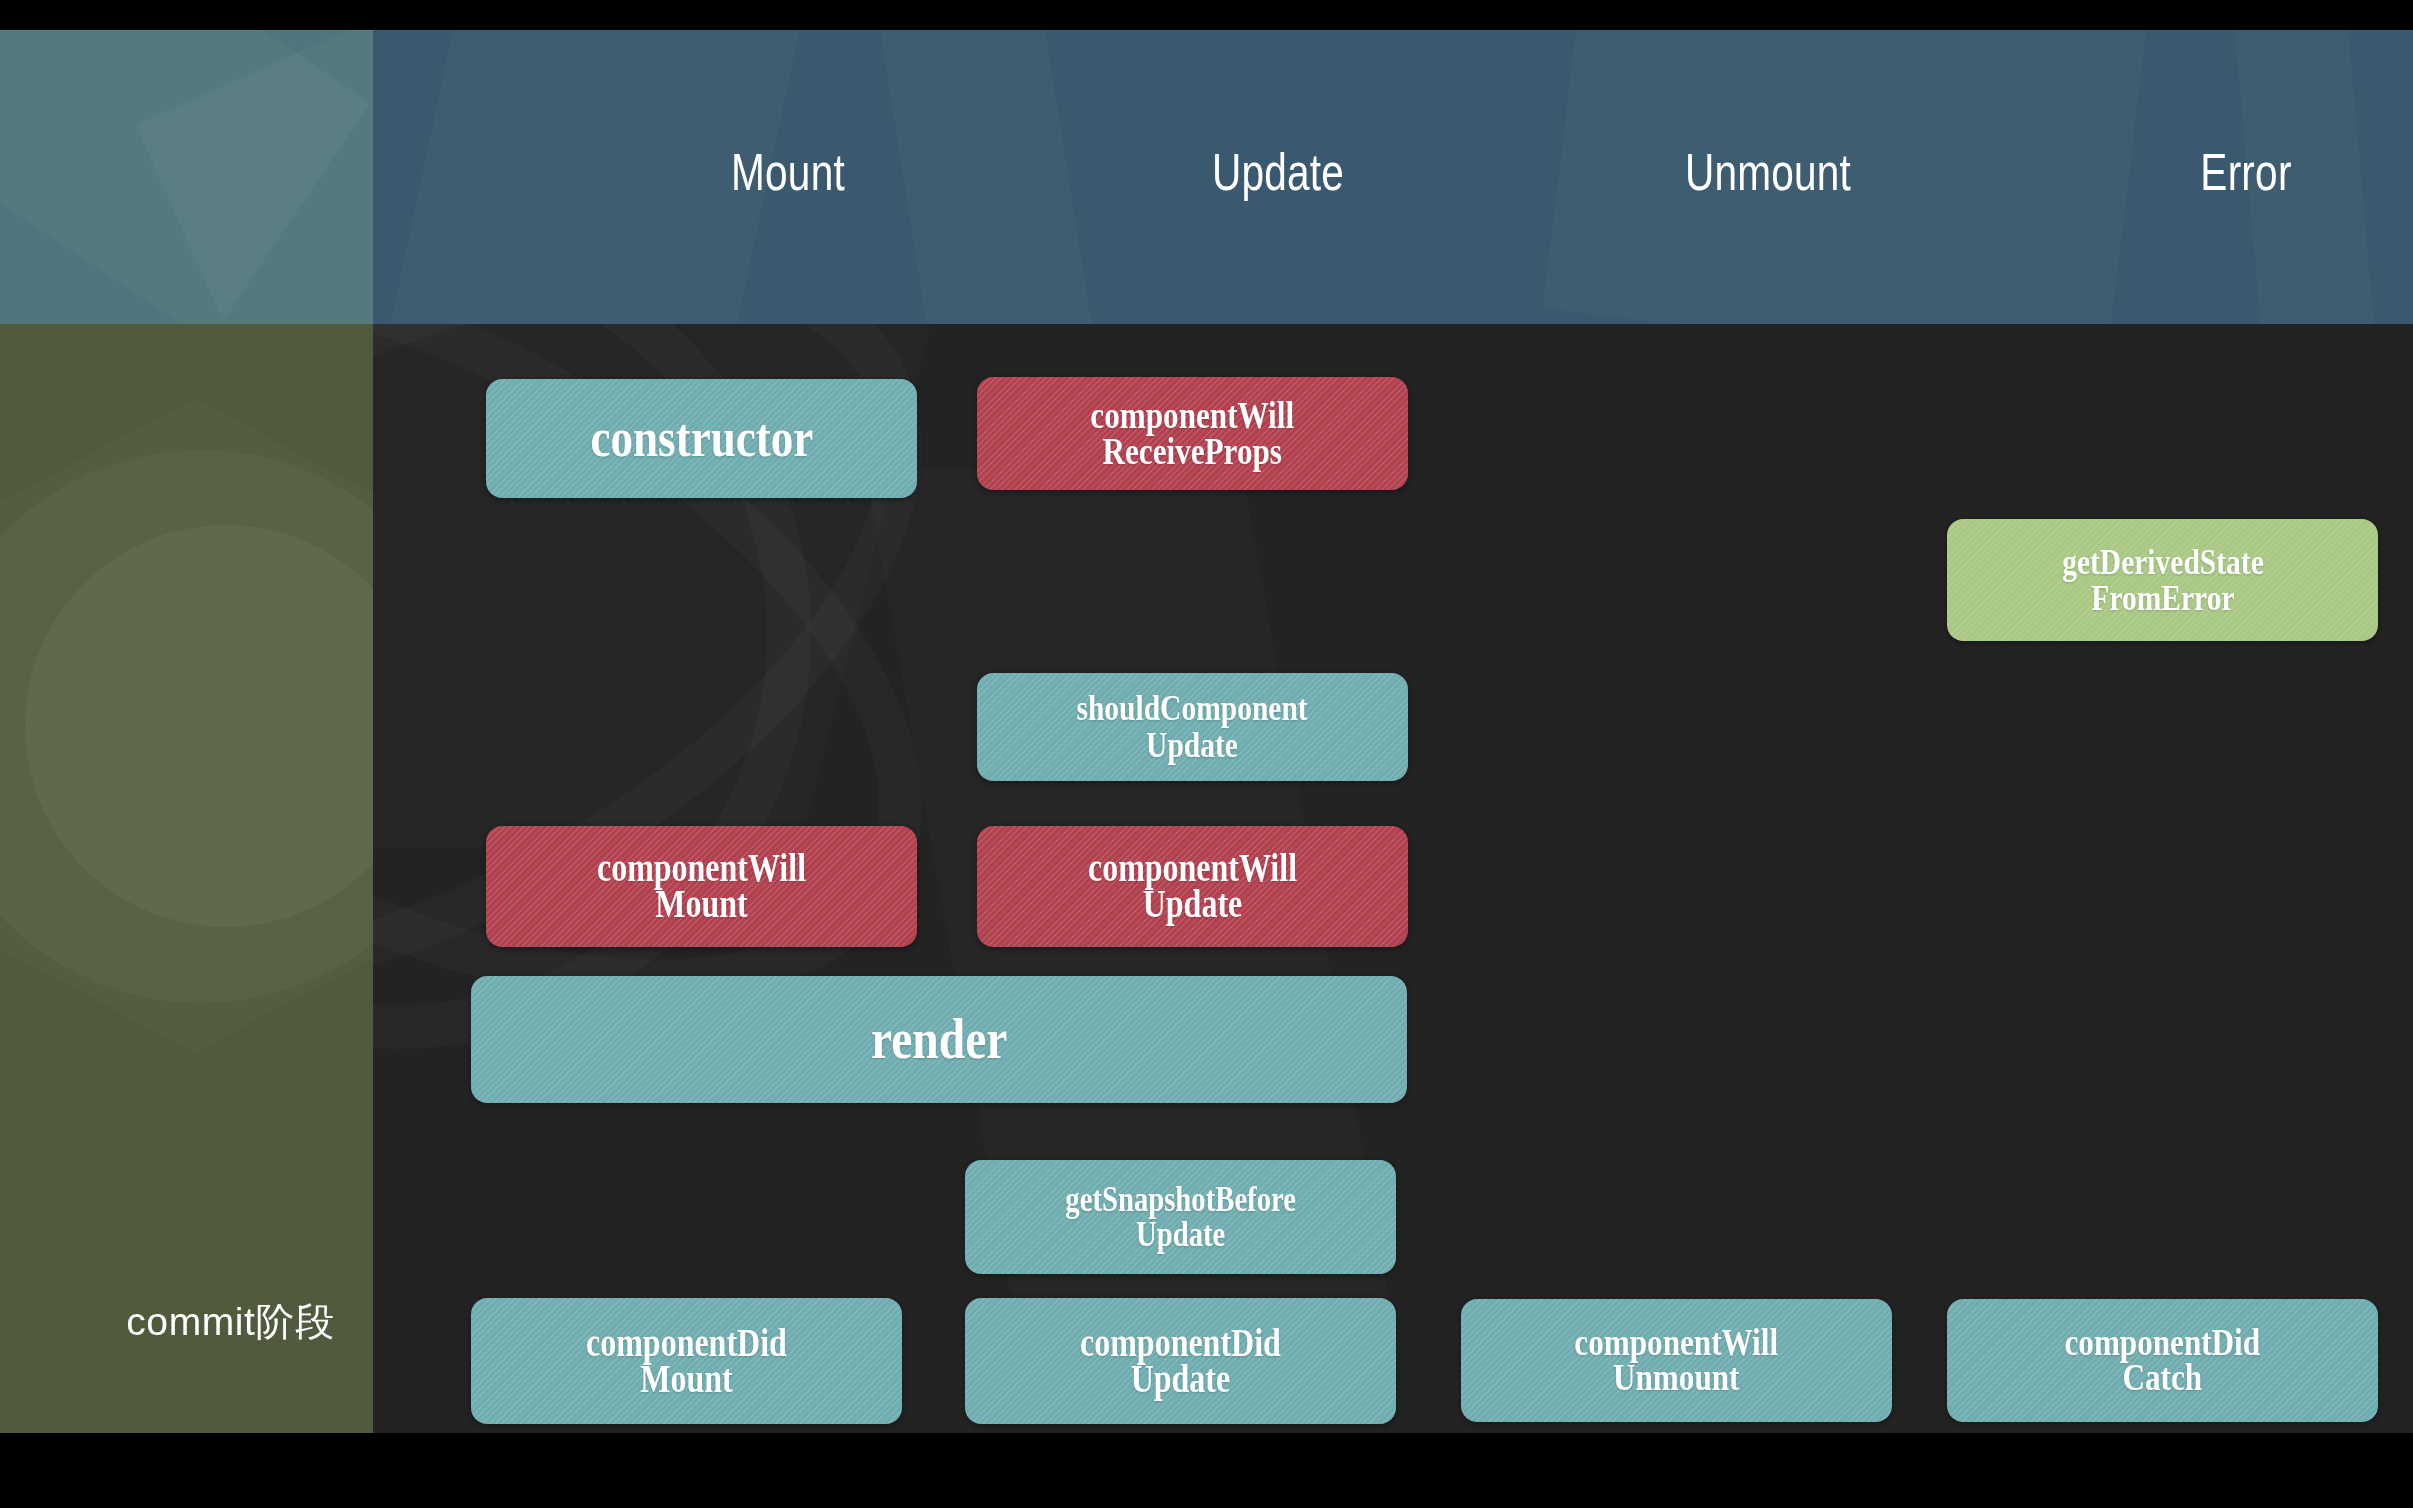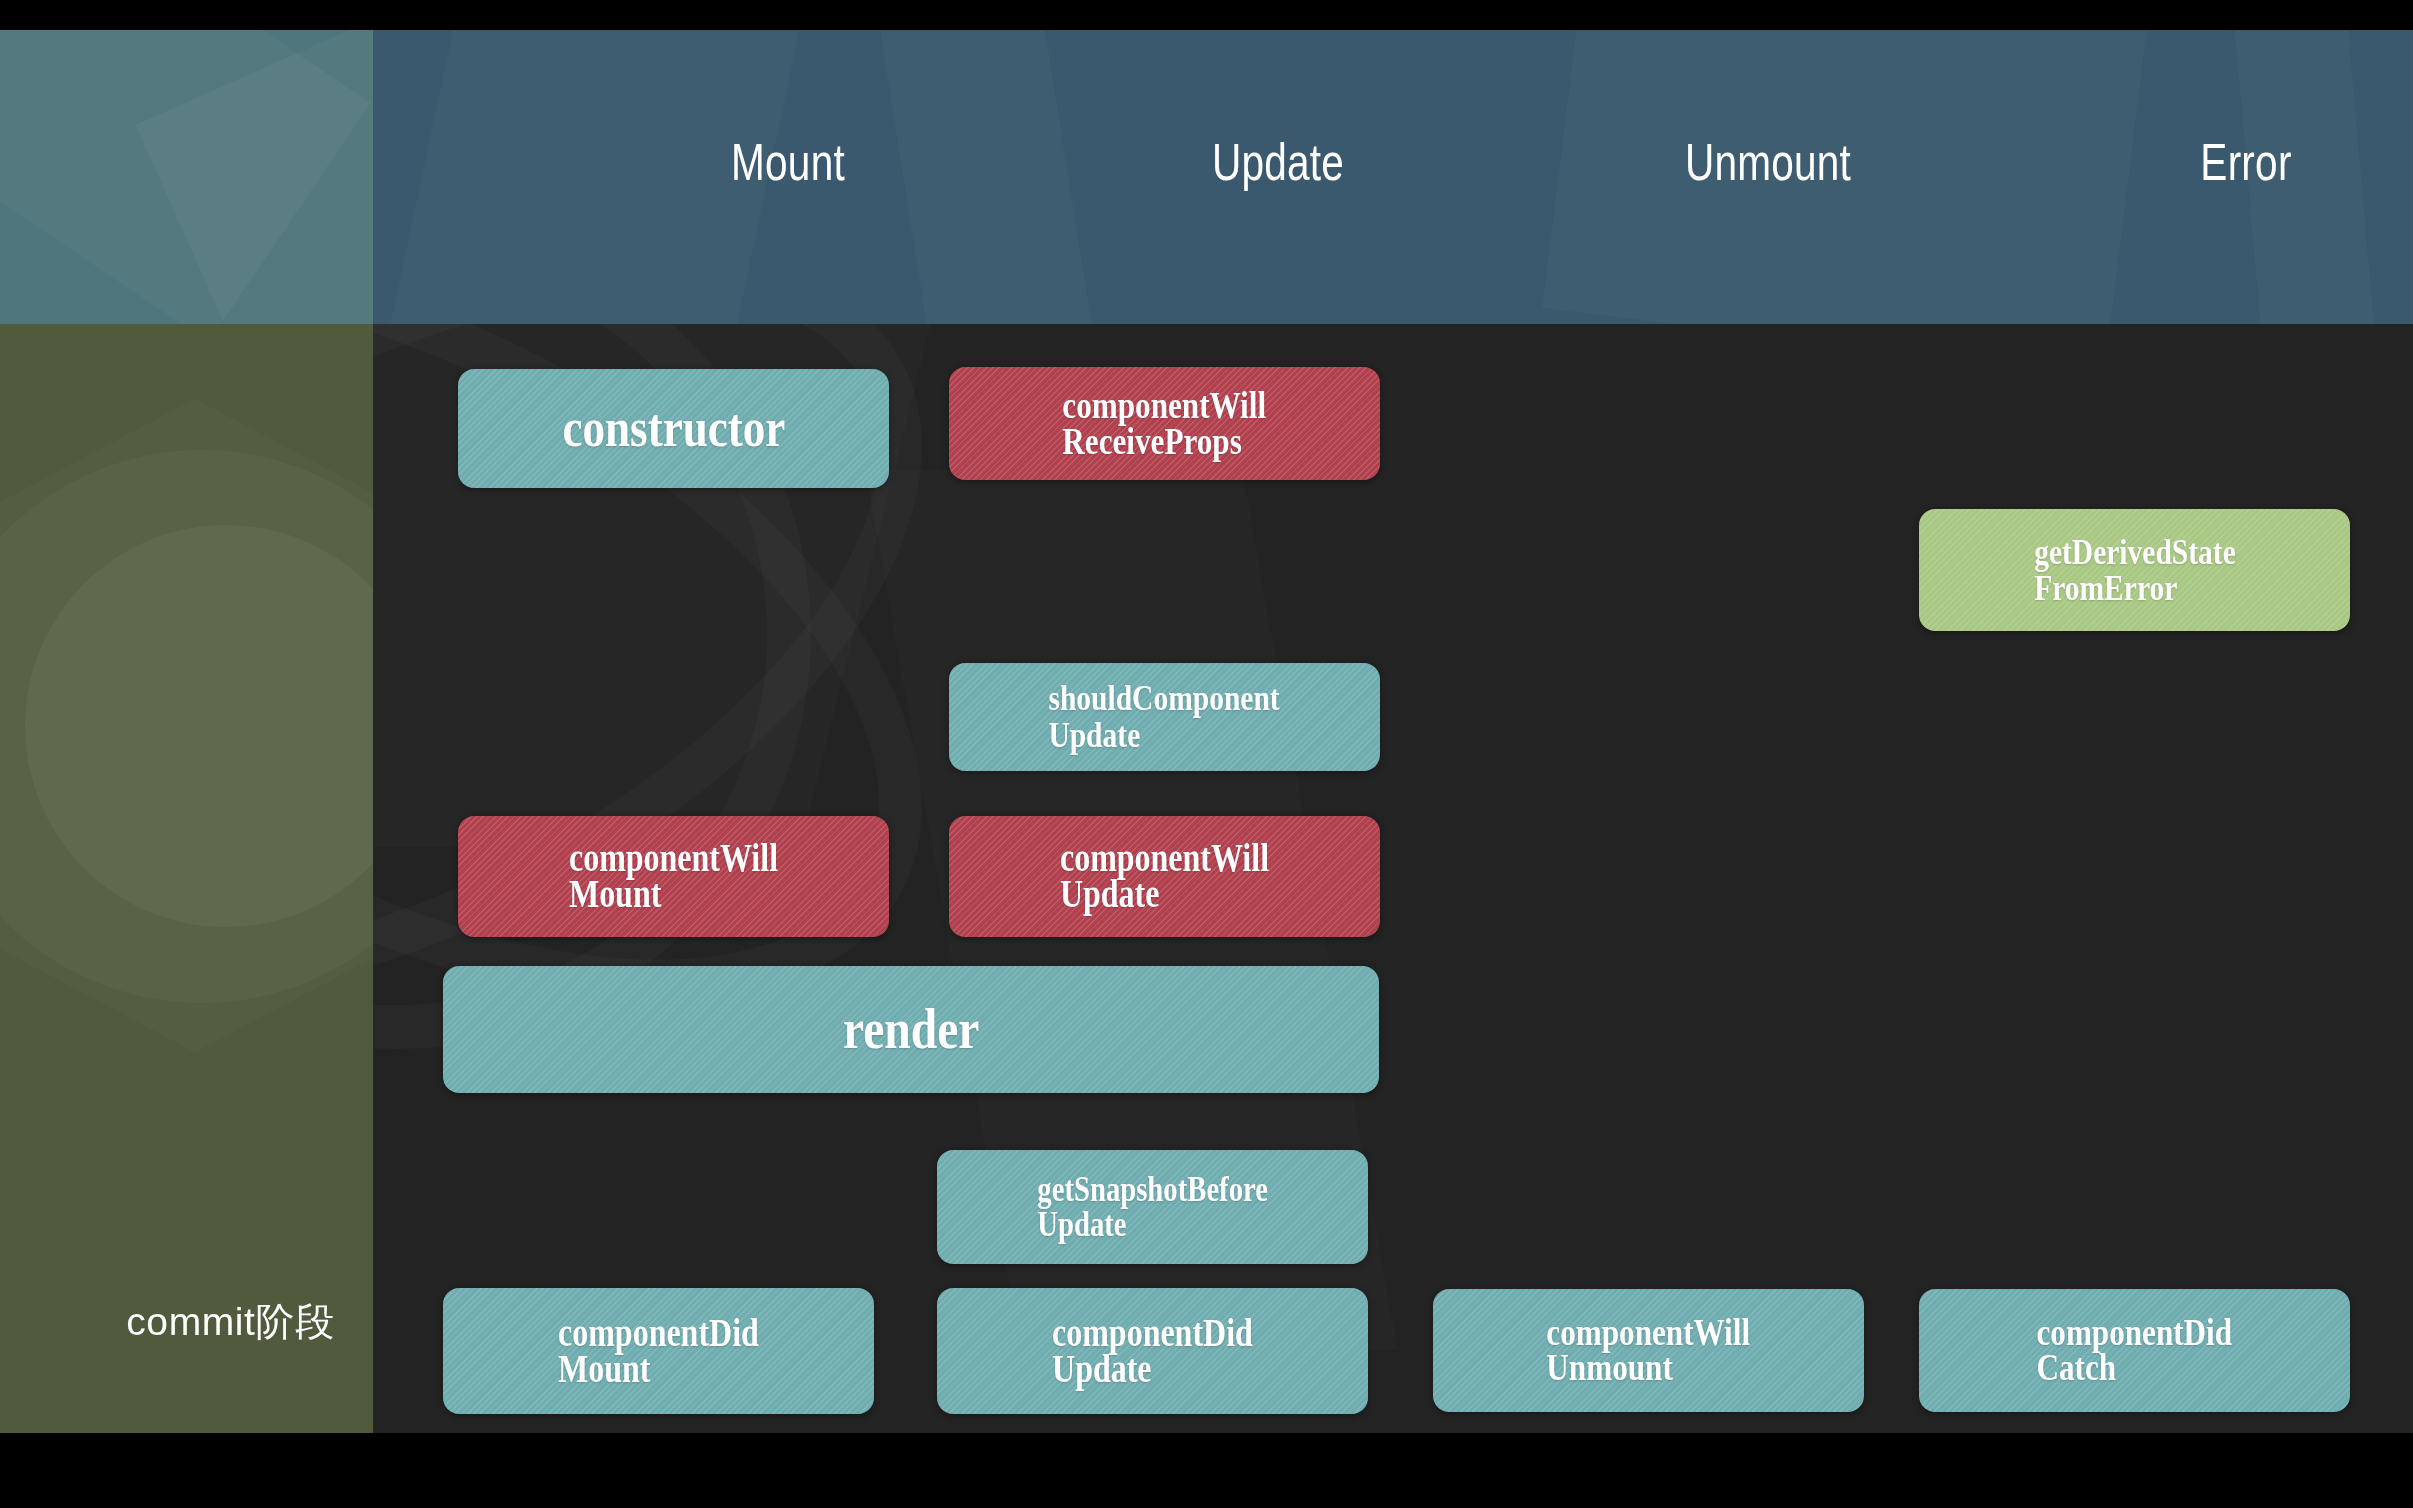--- a/index.html
+++ b/index.html
@@ -47,31 +47,31 @@
       background:rgba(255,255,255,0.018);
       clip-path:polygon(50% 0%,100% 25%,100% 75%,50% 100%,0% 75%,0% 25%);}
 
   .phase-label{position:absolute;left:0;width:373px;text-align:center;color:#ffffff;
       font-family:"Liberation Sans",sans-serif;font-size:39px;font-weight:400;
       letter-spacing:0.6px;z-index:8;white-space:nowrap;}
   #phase-render{top:728px;}
   #phase-commit{top:1265px;padding-left:44px;}
 
   
-  #grid{position:absolute;left:373px;top:284px;width:2040px;height:1118px;z-index:7;}
+  #grid{position:absolute;left:373px;top:294px;width:2040px;height:1118px;z-index:7;}
 
   .col-head{position:absolute;top:-189px;height:75px;color:#ffffff;text-align:center;
       font-family:"Liberation Sans Narrow","Liberation Sans",sans-serif;
       font-size:52px;font-weight:400;line-height:75px;letter-spacing:0.3px;
       transform:scaleX(0.78);transform-origin:center center;white-space:nowrap;z-index:9;}
 
   .box{position:absolute;border-radius:16.3px;display:flex;align-items:center;justify-content:center;
-      color:#ffffff;overflow:hidden;
+      text-align:center;color:#ffffff;overflow:hidden;
       font-family:"Liberation Serif","DejaVu Serif",serif;font-weight:700;
-      box-shadow:0 1.9px 6.3px rgba(0,0,0,0.35);}
+      box-shadow:0 1.9px 6.3px rgba(0,0,0,0.35);margin-left:28px;}
   .box .lbl{position:relative;z-index:2;line-height:1.02;transform:scaleX(0.82);
       transform-origin:center center;white-space:pre-line;text-shadow:0 1.3px 2.5px rgba(0,0,0,.18);}
   
   .box::after{content:"";position:absolute;inset:0;z-index:1;pointer-events:none;
       background-image:repeating-linear-gradient(135deg,
         rgba(255,255,255,0.13) 0px, rgba(255,255,255,0.13) 1.3px,
         rgba(0,0,0,0.0) 1.3px, rgba(0,0,0,0.0) 4.4px);}
 
   .c-teal{background:#70adb0;}
   .c-red{background:#b2414f;}

